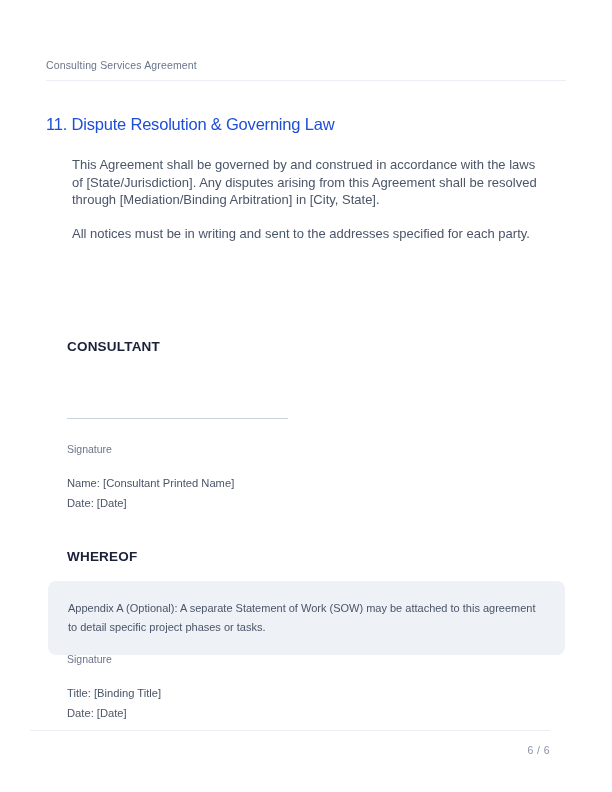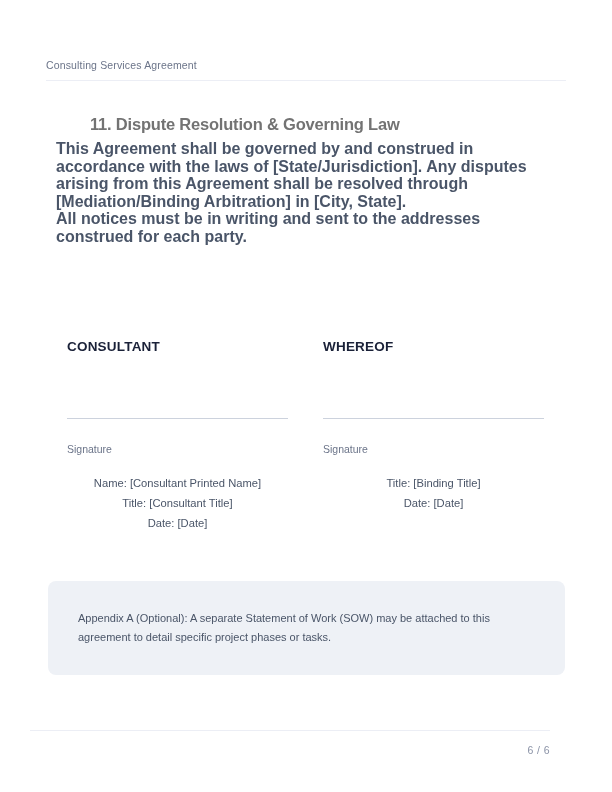--- a/index.html
+++ b/index.html
@@ -39,40 +39,38 @@
     height: 1px;
     background: #eceef5;
   }
 
   
   .section-heading {
     position: absolute;
     left: 46px;
     top: 102px;
     font-size: 16.5px;
-    font-weight: bold;
-    color: #737373;
+    font-weight: normal;
+    color: #1d4ed8;
     letter-spacing: -0.2px;
     line-height: 22px;
-    margin-left: 44px;
   }
 
   
   .section-body {
     position: absolute;
     left: 56px;
     top: 140px;
     width: 500px;
   }
   .section-body p {
-    margin: 0;
-    font-size: 16px;
+    margin: 16px;
+    font-size: 13px;
     line-height: 17.6px;
     color: #4a5568;
-    font-weight: bold;
   }
 
   
   .witness-block {
     position: absolute;
     left: 46px;
     top: 264px;
     width: 480px;
   }
   .witness-block p {
@@ -83,20 +81,21 @@
   }
 
   
   .signature-area {
     position: absolute;
     left: 67px;
     top: 338px;
     width: 478px;
     display: flex;
     gap: 35px;
+    flex-direction: column;
   }
   .signature-col {
     width: 221px;
   }
   .party-title {
     font-size: 13.5px;
     font-weight: bold;
     color: #1a2138;
     letter-spacing: 0.2px;
     line-height: 18px;
@@ -107,41 +106,40 @@
     background: #ccd2dd;
   }
   .sig-caption {
     margin-top: 23px;
     font-size: 10.5px;
     color: #6b7489;
     line-height: 14px;
   }
   .sig-fields {
     margin-top: 17px;
-    text-align: center;
   }
   .sig-field {
     font-size: 11.2px;
     line-height: 20px;
     color: #4a5568;
   }
 
   
   .appendix-callout {
     position: absolute;
     left: 48px;
     top: 581px;
     width: 517px;
     box-sizing: border-box;
     padding: 14px 16px 15px 16px;
     background: #eef1f6;
     border-radius: 8px;
   }
   .appendix-text {
-    margin: 14px;
+    margin: 4px;
     font-size: 11px;
     line-height: 18.5px;
     color: #4a5568;
   }
 
   
   .doc-footer {
     position: absolute;
     left: 30px;
     top: 730px;
@@ -167,33 +165,32 @@
 
   <div class="doc-header">
     <div class="doc-header-title">Consulting Services Agreement</div>
     <div class="doc-header-rule"></div>
   </div>
 
   <h1 class="section-heading">11. Dispute Resolution &amp; Governing Law</h1>
 
   <div class="section-body">
     <p>This Agreement shall be governed by and construed in accordance with the laws of [State/Jurisdiction]. Any disputes arising from this Agreement shall be resolved through [Mediation/Binding Arbitration] in [City, State].</p>
-    <p>All notices must be in writing and sent to the addresses construed for each party.</p>
+    <p>All notices must be in writing and sent to the addresses specified for each party.</p>
   </div>
 
 
   <div class="signature-area">
 
     <div class="signature-col">
       <div class="party-title">CONSULTANT</div>
       <div class="sig-rule"></div>
       <div class="sig-caption">Signature</div>
       <div class="sig-fields">
         <div class="sig-field">Name: [Consultant Printed Name]</div>
-        <div class="sig-field">Title: [Consultant Title]</div>
         <div class="sig-field">Date: [Date]</div>
       </div>
     </div>
 
     <div class="signature-col">
       <div class="party-title">WHEREOF</div>
       <div class="sig-rule"></div>
       <div class="sig-caption">Signature</div>
       <div class="sig-fields">
         <div class="sig-field">Title: [Binding Title]</div>

